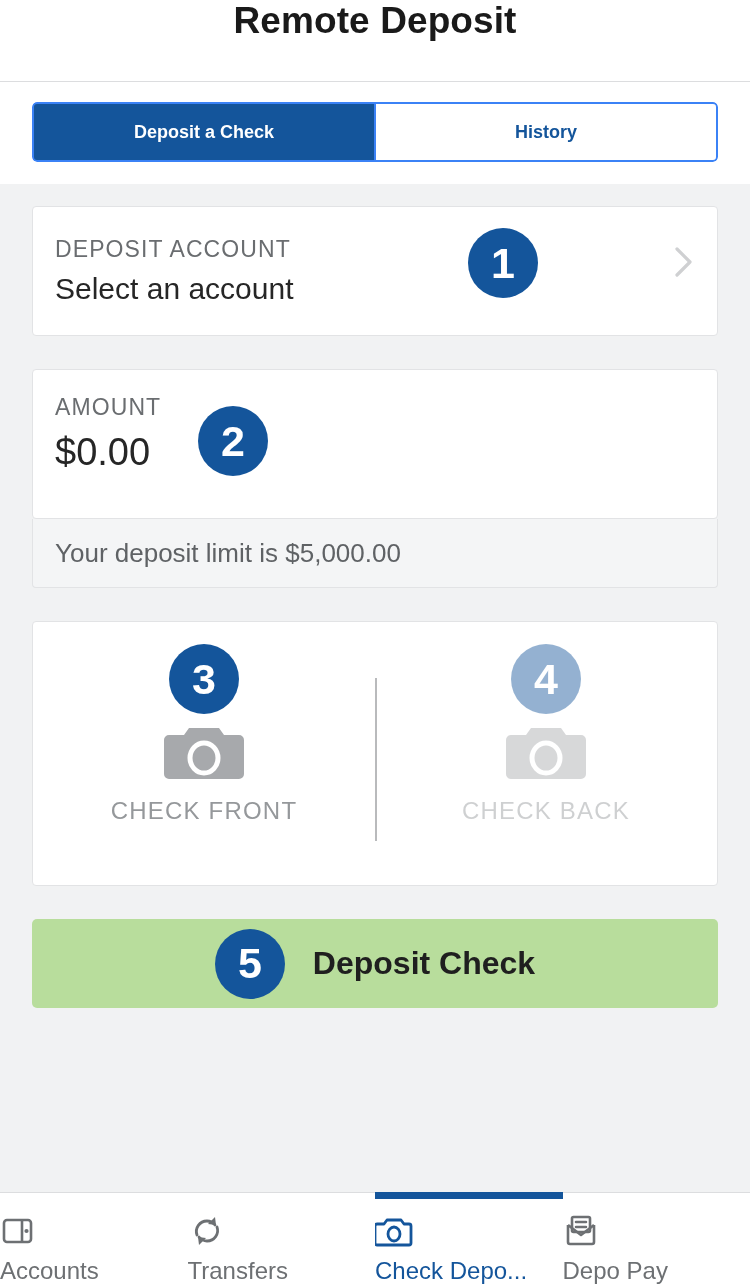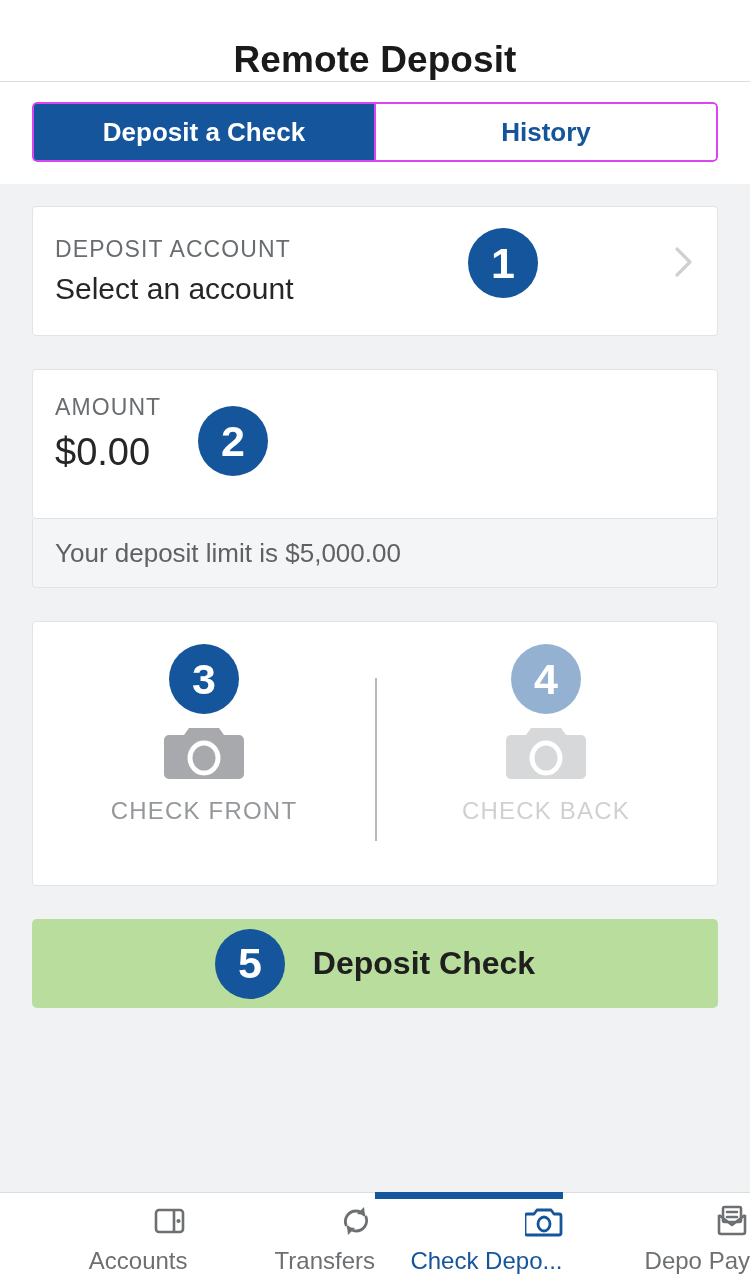--- a/index.html
+++ b/index.html
@@ -16,21 +16,21 @@
     overflow: hidden;
     position: relative;
   }
 
   
   .app-header {
     height: 82px;
     background: #ffffff;
     border-bottom: 1px solid #dcdddf;
     display: flex;
-    align-items: flex-end;
+    align-items: flex-start;
     justify-content: center;
   }
   .app-title {
     font-size: 37px;
     font-weight: bold;
     color: #1a1a1a;
     letter-spacing: 0.1px;
   }
 
   
@@ -42,24 +42,24 @@
     display: flex;
     border-radius: 5px;
     overflow: hidden;
     height: 60px;
   }
   .tab {
     flex: 1;
     display: flex;
     align-items: center;
     justify-content: center;
-    font-size: 26px;
+    font-size: 18px;
     font-weight: bold;
     cursor: pointer;
-    border: 2px solid #d946ef;
+    border: 2px solid #3b82f6;
   }
   .tab.active {
     background: #14559b;
     color: #ffffff;
     border-right-width: 1px;
     border-top-left-radius: 5px;
     border-bottom-left-radius: 5px;
   }
   .tab.inactive {
     background: #ffffff;
@@ -217,23 +217,23 @@
     width: 750px;
     height: 96px;
     background: #ffffff;
     border-top: 1px solid #dcdddf;
     display: flex;
   }
   .nav-item {
     flex: 1;
     display: flex;
     flex-direction: column;
-    align-items: flex-end;
+    align-items: flex-start;
     justify-content: flex-start;
-    padding-top: 8px;
+    padding-top: 18px;
     position: relative;
     cursor: pointer;
   }
   .nav-item .nav-ico {
     height: 40px;
     display: flex;
     align-items: center;
     justify-content: center;
   }
   .nav-label {

